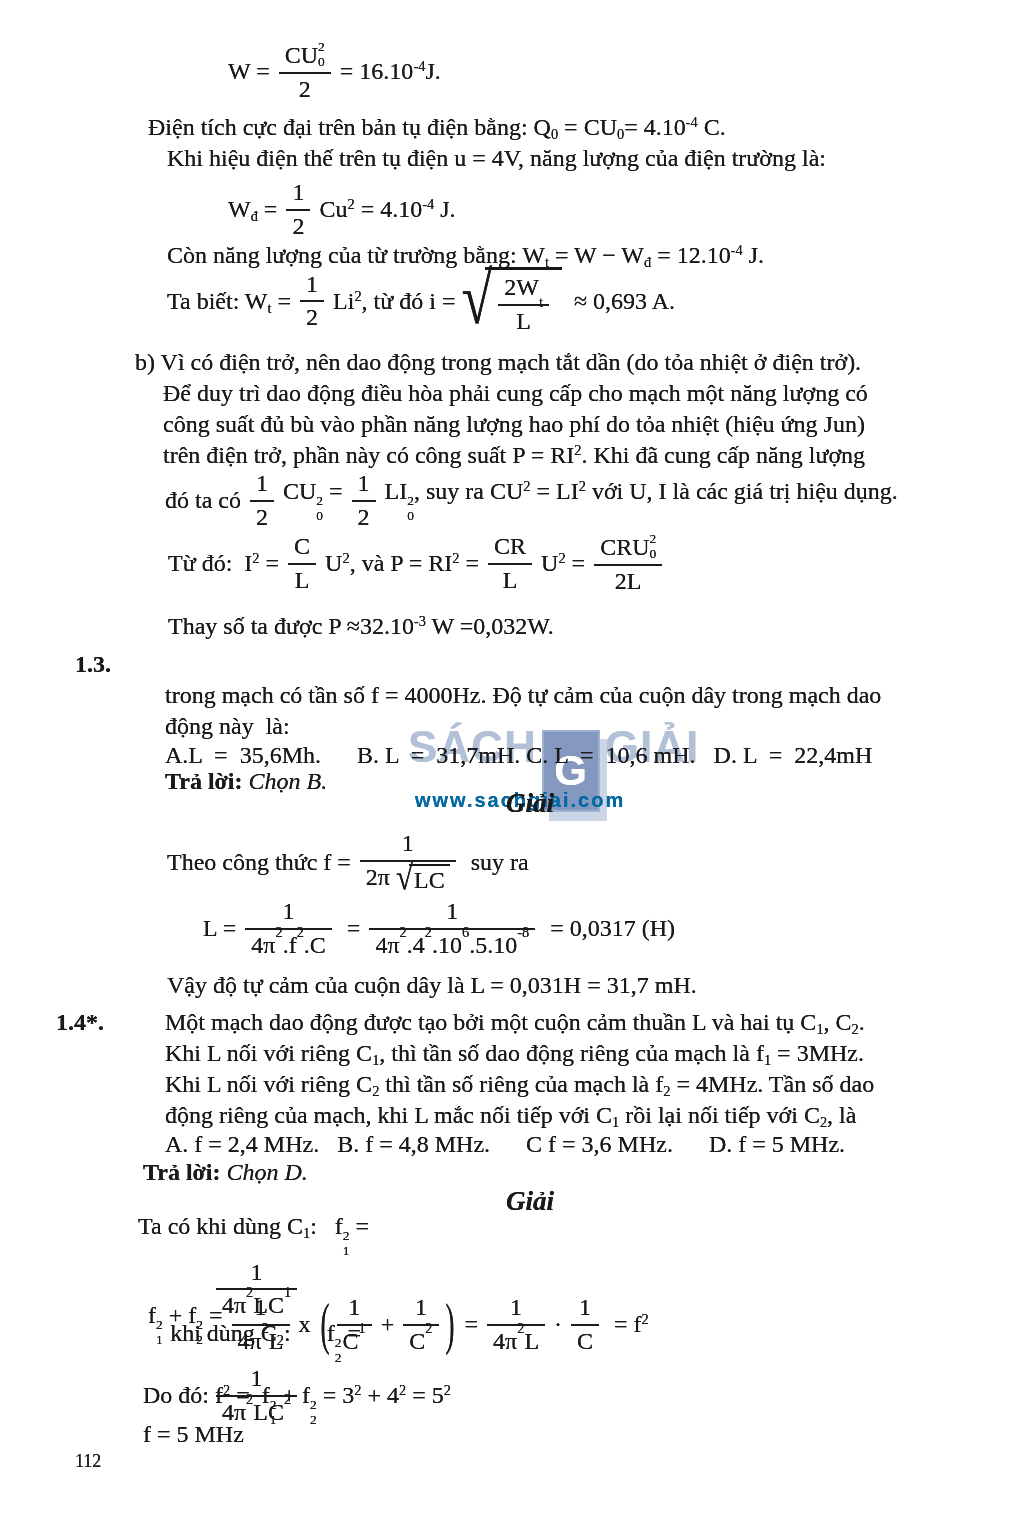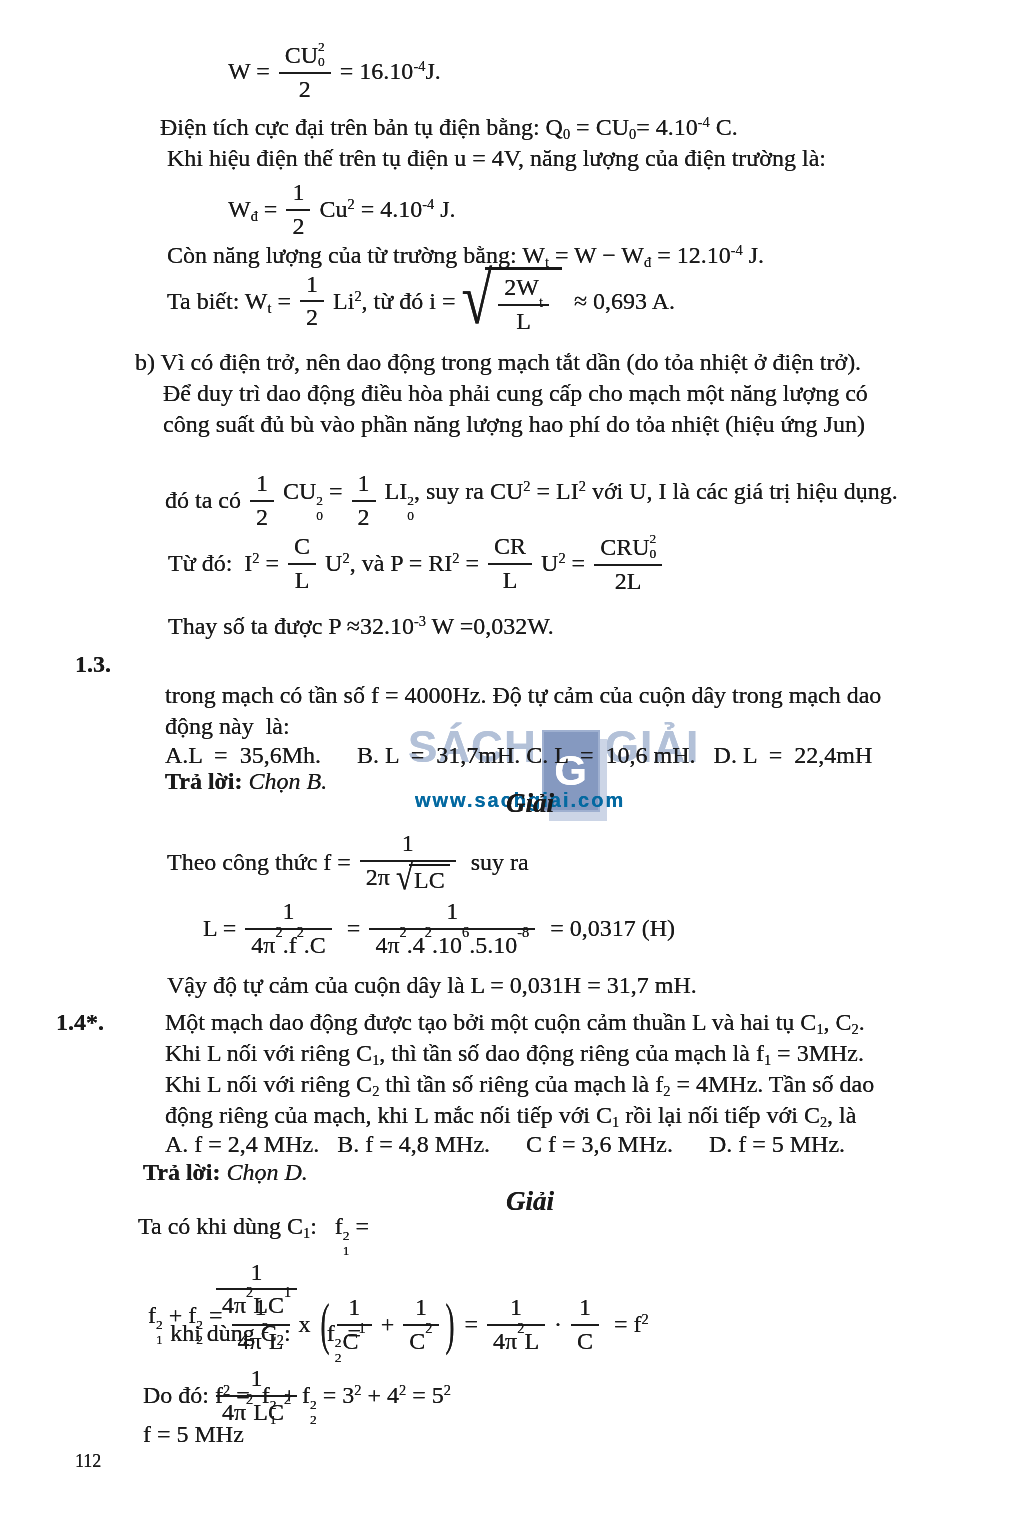--- a/index.html
+++ b/index.html
@@ -35,21 +35,21 @@
   .wm-word{font-size:44px;letter-spacing:1px;}
   .wm-logo{width:54px;height:78px;background:#8599c0;color:#ffffff;display:flex;align-items:center;
            justify-content:center;font-size:42px;margin:0 5px;border:2px solid #9fb0d0;
            box-shadow:7px 9px 0 #ccd5e6;position:relative;top:8px;}
   .wm-url{position:absolute;z-index:0;font-family:"Liberation Sans","DejaVu Sans",sans-serif;
           font-weight:bold;font-size:20px;letter-spacing:2px;color:#0369a1;text-align:center;}
   
   #wmRow{top:722px;left:408px;}
   #wmUrl{top:789px;left:415px;}
   #eqW{top:40px;left:228px;}
-  #lnQ{top:112px;left:160px;text-align:right;}
+  #lnQ{top:112px;left:148px;text-align:right;}
   #lnU{top:143px;left:167px;}
   #eqWd{top:179px;left:228px;}
   #lnWt{top:240px;left:167px;}
   #eqI{top:267px;left:167px;}
   #bL1{top:347px;left:135px;}
   #bL2{top:378px;left:163px;}
   #bL3{top:409px;left:163px;}
   #bL4{top:440px;left:163px;}
   #bL5{top:470px;left:165px;}
   #eqTudo{top:532px;left:168px;}
@@ -131,20 +131,21 @@
           <span class="fd">L</span>
         </span>
       </span>
     </span>
     <span class="t">  ≈ 0,693 A.</span>
   </div>
 
   <div id="bL2" class="ln">Để duy trì dao động điều hòa phải cung cấp cho mạch một năng lượng có</div>
   <div id="bL1" class="ln"><span class="t">b) </span><span>Vì có điện trở, nên dao động trong mạch tắt dần (do tỏa nhiệt ở điện trở).</span></div>
   <div id="bL3" class="ln">công suất đủ bù vào phần năng lượng hao phí do tỏa nhiệt (hiệu ứng Jun)</div>
+  <div id="bL4" class="ln"><span>trên điện trở, phần này có công suất P = RI</span><sup>2</sup><span>. Khi đã cung cấp năng lượng</span></div>
   <div id="bL5" class="eq">
     <span class="t">đó ta có </span>
     <span class="frac"><span class="fn">1</span><span class="fd">2</span></span>
     <span class="t"><span> CU</span><span class="ss"><span>2</span><span>0</span></span><span> = </span></span>
     <span class="frac"><span class="fn">1</span><span class="fd">2</span></span>
     <span class="t"><span> LI</span><span class="ss"><span>2</span><span>0</span></span><span>, suy ra CU</span><sup>2</sup><span> = LI</span><sup>2</sup><span> với U, I là các giá trị hiệu dụng.</span></span>
   </div>
 
   <div id="eqTudo" class="eq">
     <span class="t"><span>Từ đó:  I</span><sup>2</sup><span> = </span></span>

